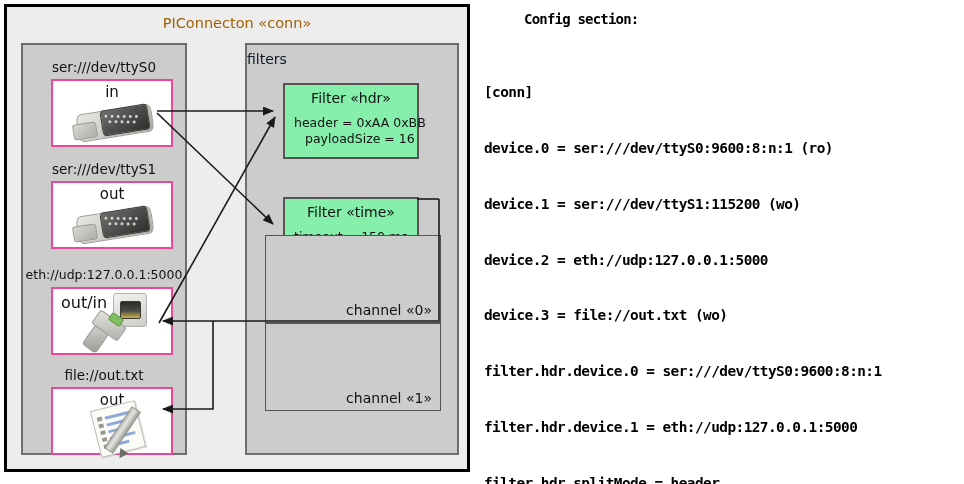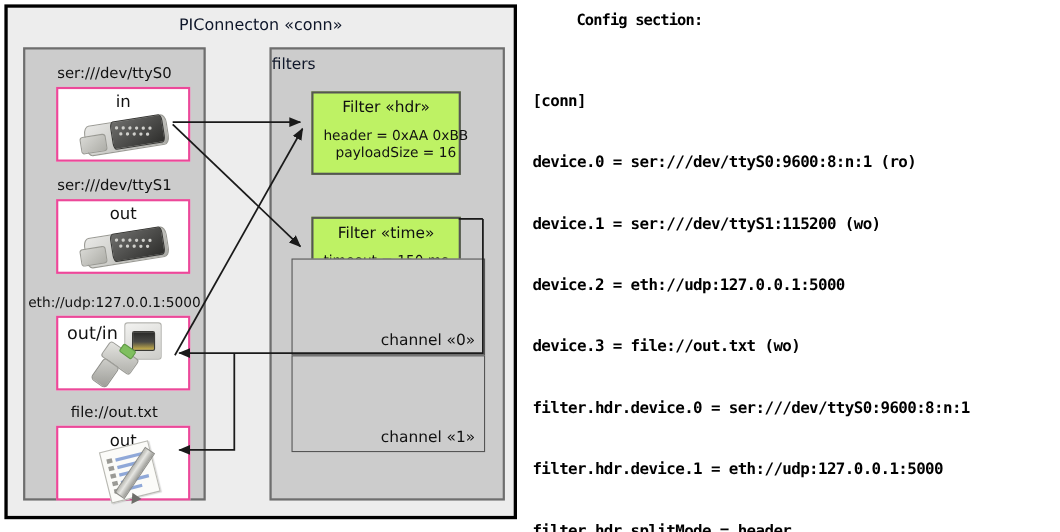--- a/index.html
+++ b/index.html
@@ -11,21 +11,21 @@
   }
   #root{position:absolute;left:0;top:0;width:964px;height:484px;}
 
   
   .outer-frame{
     position:absolute;left:4px;top:4px;width:466px;height:468px;
     background:#ededed;border:3px solid #000000;box-sizing:border-box;
   }
   .outer-title{
     position:absolute;left:0;top:8px;width:100%;text-align:center;
-    font-size:14.5px;color:#0f172a;
+    font-size:14.5px;color:#a16207;
   }
 
   .panel{
     position:absolute;background:#cccccc;
     border:2px solid #6e6e6e;box-sizing:border-box;
   }
   .panel-devices{left:14px;top:36px;width:166px;height:412px;}
   .panel-filters{left:238px;top:36px;width:214px;height:412px;}
   .panel-title{
     position:absolute;left:0;top:6px;width:100%;text-align:left;
@@ -42,21 +42,21 @@
     box-sizing:border-box;
   }
   .dev-io{
     position:absolute;top:2px;left:0;width:100%;text-align:center;
     font-size:15px;color:#111;
   }
   .dev-io.left{text-align:left;left:8px;width:auto;top:4px;font-size:16px;}
 
   
   .filter-box{
-    position:absolute;background:#bef264;border:2px solid #555;
+    position:absolute;background:#86efac;border:2px solid #555;
     box-sizing:border-box;
   }
   .filter-title{
     position:absolute;left:0;top:5px;width:100%;text-align:center;
     font-size:14px;color:#111;
   }
   .filter-props{
     position:absolute;left:9px;top:30px;font-size:12.5px;color:#111;
     line-height:16px;
     text-align:center;

